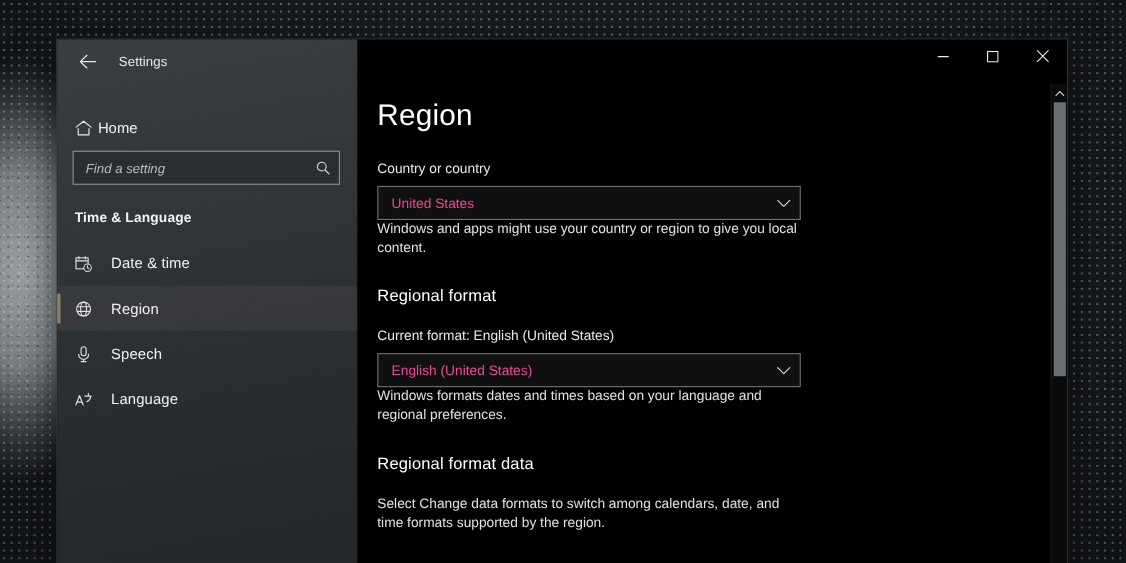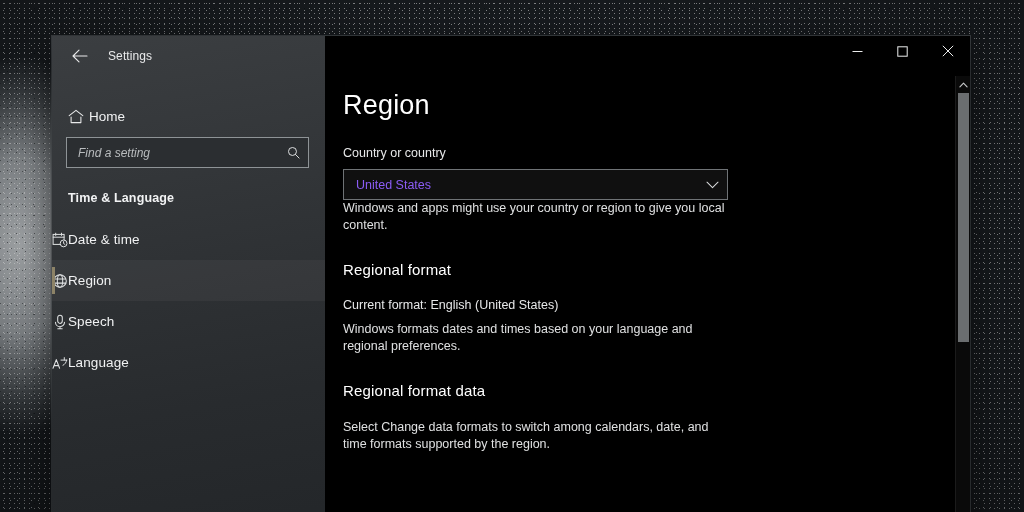--- a/index.html
+++ b/index.html
@@ -154,20 +154,22 @@
     letter-spacing: 0.15px;
   }
 
   .nav-list { margin-top: 14px; }
 
   .nav-item {
     position: relative;
     display: flex;
     align-items: center;
     height: 41px;
+    padding-left: 16px;
+    gap: 17px;
   }
   .nav-item.selected { background: rgba(255,255,255,0.045); }
   .nav-item.selected::before {
     content: "";
     position: absolute;
     left: 0; top: 7px;
     width: 3px;
     height: 27px;
     background: #8d8367;
   }
@@ -242,21 +244,21 @@
     height: 31px;
     background: #101010;
     border: 1px solid #6f7376;
     display: flex;
     align-items: center;
     padding: 0 8px 0 12px;
     justify-content: space-between;
   }
   .combo-value {
     font-size: 12.5px;
-    color: #8b5cf6;
+    color: #ec4899;
   }
   .combo-chevron { color: #d8dadb; display: flex; }
 
   .help-text {
     font-size: 12.5px;
     color: #dfe0e1;
     line-height: 17px;
     max-width: 385px;
   }
 
@@ -427,20 +429,28 @@
                 <svg width="13" height="8" viewBox="0 0 13 8" fill="none" aria-hidden="true">
                   <path d="M1 1.2 6.5 6.6 12 1.2" stroke="currentColor" stroke-width="1.05" stroke-linecap="round" stroke-linejoin="round"></path>
                 </svg>
               </span>
             </div>
             <div class="help-text">Windows and apps might use your country or region to give you local content.</div>
 
             <div class="section-heading">Regional format</div>
 
             <div class="field-label">Current format: English (United States)</div>
+            <div class="combo">
+              <span class="combo-value">English (United States)</span>
+              <span class="combo-chevron">
+                <svg width="13" height="8" viewBox="0 0 13 8" fill="none" aria-hidden="true">
+                  <path d="M1 1.2 6.5 6.6 12 1.2" stroke="currentColor" stroke-width="1.05" stroke-linecap="round" stroke-linejoin="round"></path>
+                </svg>
+              </span>
+            </div>
             <div class="help-text">Windows formats dates and times based on your language and regional preferences.</div>
 
             <div class="section-heading">Regional format data</div>
             <div class="help-text" style="margin-top:0;">Select Change data formats to switch among calendars, date, and time formats supported by the region.</div>
 
           </div>
 
           <div id="scrollbar">
             <div class="scroll-arrow">
               <svg width="9" height="6" viewBox="0 0 9 6" fill="none" aria-hidden="true">

